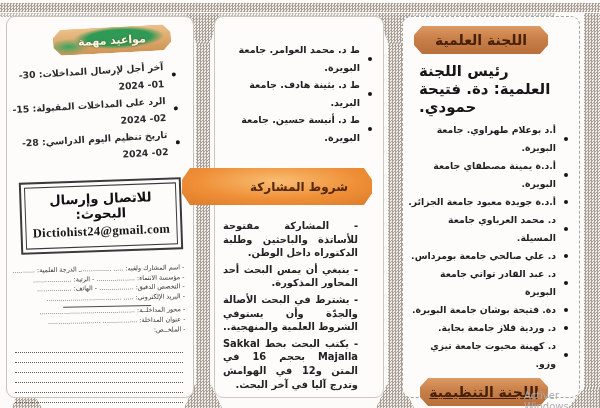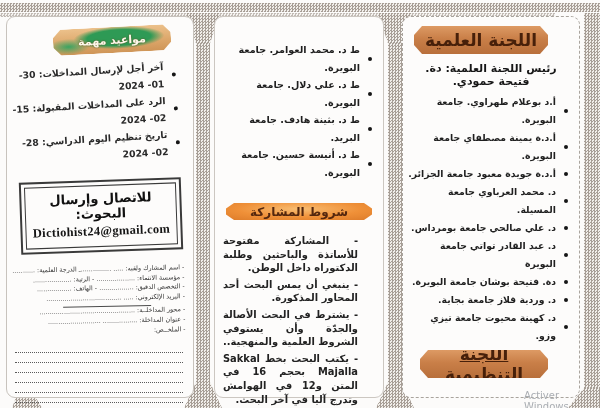--- a/index.html
+++ b/index.html
@@ -22,22 +22,22 @@
 
   
   .panel{position:absolute;top:16px;height:382px;background:#fdfcfb;border-radius:9px;direction:rtl;color:#1f1f1f;box-sizing:border-box;}
   #panel-left{left:6px;width:188px;border:1px solid #c8c3bd;}
   #panel-mid{left:214px;width:170px;border:1px solid #ccc7c1;}
   #panel-right{left:402px;width:178px;border:1px dashed #a9a49d;}
 
   
   .tag{clip-path:polygon(8px 0,calc(100% - 8px) 0,100% 32%,100% 68%,calc(100% - 8px) 100%,8px 100%,0 68%,0 32%);
        text-align:center;font-weight:700;color:#47200a;display:flex;align-items:center;justify-content:center;}
-  .tag-copper{background:linear-gradient(180deg,#dd9a64 0%,#c97f48 45%,#b86f3b 100%);font-size:17px;height:28px;}
-  .tag-orange{background:radial-gradient(ellipse 70% 80% at 50% 35%,#f8bd72 0%,#ef9038 60%,#e07f2c 100%);font-size:12px;height:17px;color:#54270e;}
+  .tag-copper{background:linear-gradient(180deg,#dd9a64 0%,#c97f48 45%,#b86f3b 100%);font-size:14px;height:28px;}
+  .tag-orange{background:radial-gradient(ellipse 70% 80% at 50% 35%,#f8bd72 0%,#ef9038 60%,#e07f2c 100%);font-size:12px;height:37px;color:#54270e;padding-left:44px;}
   .tag-green{background:
       radial-gradient(ellipse 52% 58% at 56% 42%,#2e9a55 0%,#2e9a55 52%,rgba(46,154,85,0) 74%),
       radial-gradient(ellipse 26% 44% at 13% 68%,#3aa461 0%,rgba(58,164,97,0) 70%),
       linear-gradient(180deg,#ecc18b 0%,#dda86c 55%,#cf9557 100%);
       color:#fdf7ea;text-shadow:0 0 2px #6d4a16;font-size:11px;height:26px;}
 
   
   ul.mlist{list-style:none;margin:0;padding:0 10px 0 4px;}
   ul.mlist li{position:relative;padding-right:13px;text-align:right;font-weight:700;}
   ul.mlist li::before{content:"";position:absolute;right:1px;top:50%;margin-top:-2px;width:4px;height:4px;border-radius:50%;background:#161616;}
@@ -58,21 +58,21 @@
 
   
   #mid-list{margin-top:24px;font-size:9.6px;}
   #mid-list li{line-height:17.5px;}
   #cond-tag{width:146px;margin:22px 11px 0 auto;}
   #cond-list{margin:14px 9px 0 8px;font-size:9.9px;font-weight:700;line-height:13.6px;text-align:justify;color:#222;}
   #cond-list p{margin:0 16px 3px 0;}
 
   
   #sci-tag{width:134px;margin:9px 31px 0 auto;}
-  .chair{font-size:11px;font-weight:700;text-align:center;padding:0 16px;color:#161616;}
+  .chair{font-size:15px;font-weight:700;text-align:left;padding:0 16px;color:#161616;}
   #sci-chair{margin-top:8px;}
   #sci-list{margin-top:5px;font-size:9.3px;}
   #sci-list li{line-height:18px;}
   #org-tag{width:128px;margin:5px 31px 0 auto;text-decoration:underline;}
 
   #watermark{position:absolute;left:524px;top:390px;font-size:10px;color:#a9adb2;direction:ltr;}
 </style>
 </head>
 <body>
 
@@ -129,21 +129,20 @@
       <div class="dot-line"></div>
       <div class="dot-line"></div>
       <div class="dot-line"></div>
 
     </div>
   </div>
 
   <div class="panel" id="panel-mid">
     <ul class="mlist" id="mid-list">
         <li>ط د. محمد العوامر. جامعة البويرة.</li>
-        <li>ط د. علي دلال. جامعة البويرة.</li>
         <li>ط د. بثينة هادف. جامعة البريد.</li>
         <li>ط د. أنيسة حسين. جامعة البويرة.</li>
       </ul>
 
     <div class="tag tag-orange" id="cond-tag">شروط المشاركة</div>
 
     <div id="cond-list">
         <p>- المشاركة مفتوحة للأساتذة والباحثين وطلبة الدكتوراه داخل الوطن.</p>
         <p>- ينبغي أن يمس البحث أحد المحاور المذكورة.</p>
         <p>- يشترط في البحث الأصالة والجدّة وأن يستوفي الشروط العلمية والمنهجية..</p>

